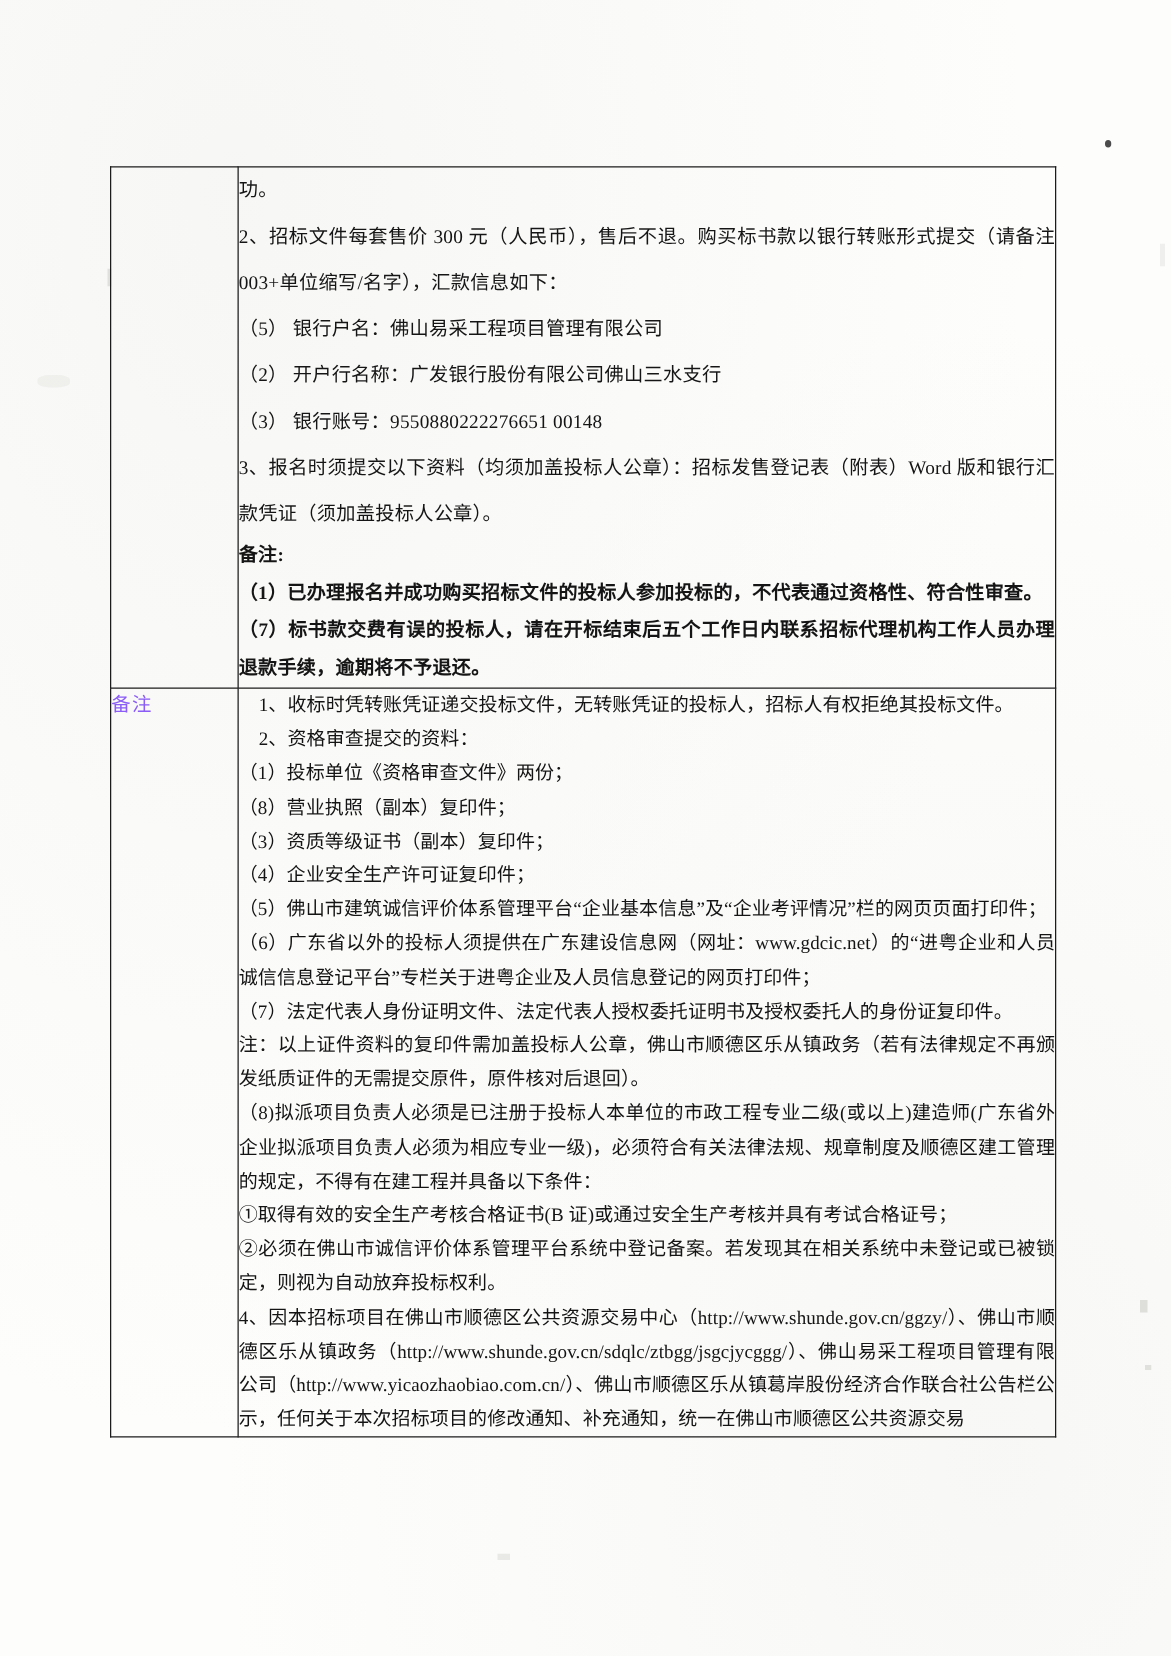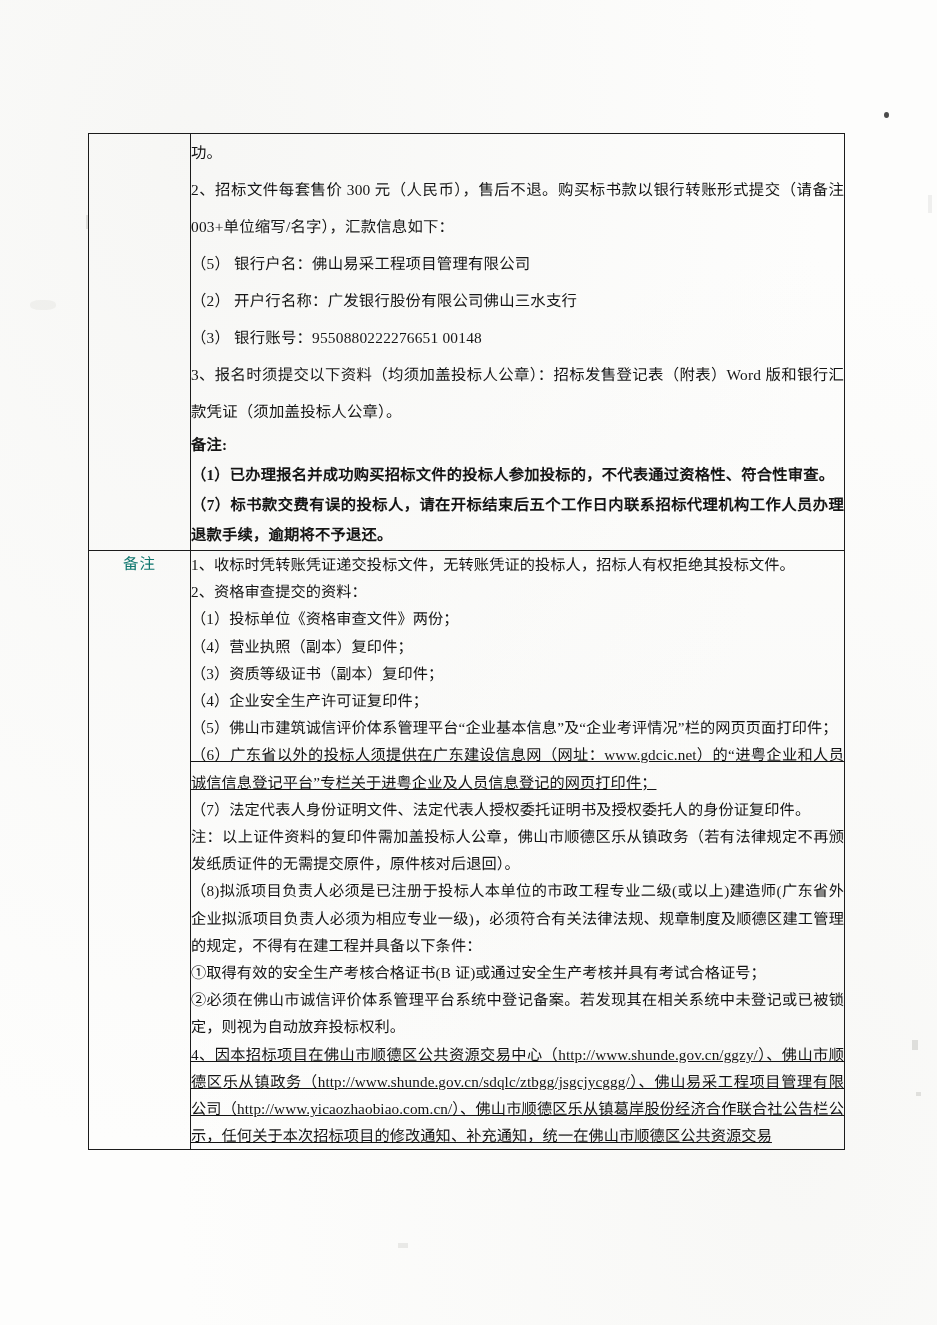--- a/index.html
+++ b/index.html
@@ -68,26 +68,26 @@
     padding: 0;
   }
   .col-label {
     width: 102px;
   }
   .col-body {
     width: 654px;
   }
 
   .label-cell {
-    text-align: center;
+    text-align: left;
     vertical-align: middle;
     font-size: 15.5px;
     letter-spacing: 1px;
     font-family: "Liberation Serif", "DejaVu Serif", serif;
-    color: #0f766e;
+    color: #8b5cf6;
   }
 
   .body-cell {
     padding: 6px 10px 10px 10px;
   }
 
   
   .blk-a p {
     margin: 0;
     font-size: 15.4px;
@@ -105,25 +105,24 @@
 
   
   .blk-b p {
     margin: 0;
     font-size: 15.2px;
     line-height: 27.2px;
     color: #141414;
     letter-spacing: 0.1px;
     text-align: justify;
   }
-  .blk-b p.lead-in { text-indent: 0; }
+  .blk-b p.lead-in { text-indent: 0; margin-left: 16px; }
   .mono-url {
     font-family: "Liberation Serif", "DejaVu Serif", serif;
     letter-spacing: -0.1px;
-    text-decoration: underline;
   }
 </style>
 </head>
 <body>
 
 <div class="scan-page"></div>
 
 <div class="speck speck-top-right"></div>
 <div class="smudge smudge-left-1"></div>
 <div class="smudge smudge-left-2"></div>
@@ -153,21 +152,21 @@
         <p class="bold tight">（7）标书款交费有误的投标人，请在开标结束后五个工作日内联系招标代理机构工作人员办理退款手续，逾期将不予退还。</p>
       </td>
     </tr>
 
     <tr>
       <td class="label-cell">备注</td>
       <td class="body-cell blk-b">
         <p class="lead-in">1、收标时凭转账凭证递交投标文件，无转账凭证的投标人，招标人有权拒绝其投标文件。</p>
         <p class="lead-in">2、资格审查提交的资料：</p>
         <p>（1）投标单位《资格审查文件》两份；</p>
-        <p>（4）营业执照（副本）复印件；</p>
+        <p>（8）营业执照（副本）复印件；</p>
         <p>（3）资质等级证书（副本）复印件；</p>
         <p>（4）企业安全生产许可证复印件；</p>
         <p>（5）佛山市建筑诚信评价体系管理平台“企业基本信息”及“企业考评情况”栏的网页页面打印件；</p>
         <p class="mono-url">（6）广东省以外的投标人须提供在广东建设信息网（网址：www.gdcic.net）的“进粤企业和人员诚信信息登记平台”专栏关于进粤企业及人员信息登记的网页打印件；</p>
         <p>（7）法定代表人身份证明文件、法定代表人授权委托证明书及授权委托人的身份证复印件。</p>
         <p>注：以上证件资料的复印件需加盖投标人公章，佛山市顺德区乐从镇政务（若有法律规定不再颁发纸质证件的无需提交原件，原件核对后退回）。</p>
         <p>（8)拟派项目负责人必须是已注册于投标人本单位的市政工程专业二级(或以上)建造师(广东省外企业拟派项目负责人必须为相应专业一级)，必须符合有关法律法规、规章制度及顺德区建工管理的规定，不得有在建工程并具备以下条件：</p>
         <p>①取得有效的安全生产考核合格证书(B 证)或通过安全生产考核并具有考试合格证号；</p>
         <p>②必须在佛山市诚信评价体系管理平台系统中登记备案。若发现其在相关系统中未登记或已被锁定，则视为自动放弃投标权利。</p>
         <p class="mono-url">4、因本招标项目在佛山市顺德区公共资源交易中心（http://www.shunde.gov.cn/ggzy/）、佛山市顺德区乐从镇政务（http://www.shunde.gov.cn/sdqlc/ztbgg/jsgcjycggg/）、佛山易采工程项目管理有限公司（http://www.yicaozhaobiao.com.cn/）、佛山市顺德区乐从镇葛岸股份经济合作联合社公告栏公示，任何关于本次招标项目的修改通知、补充通知，统一在佛山市顺德区公共资源交易</p>

